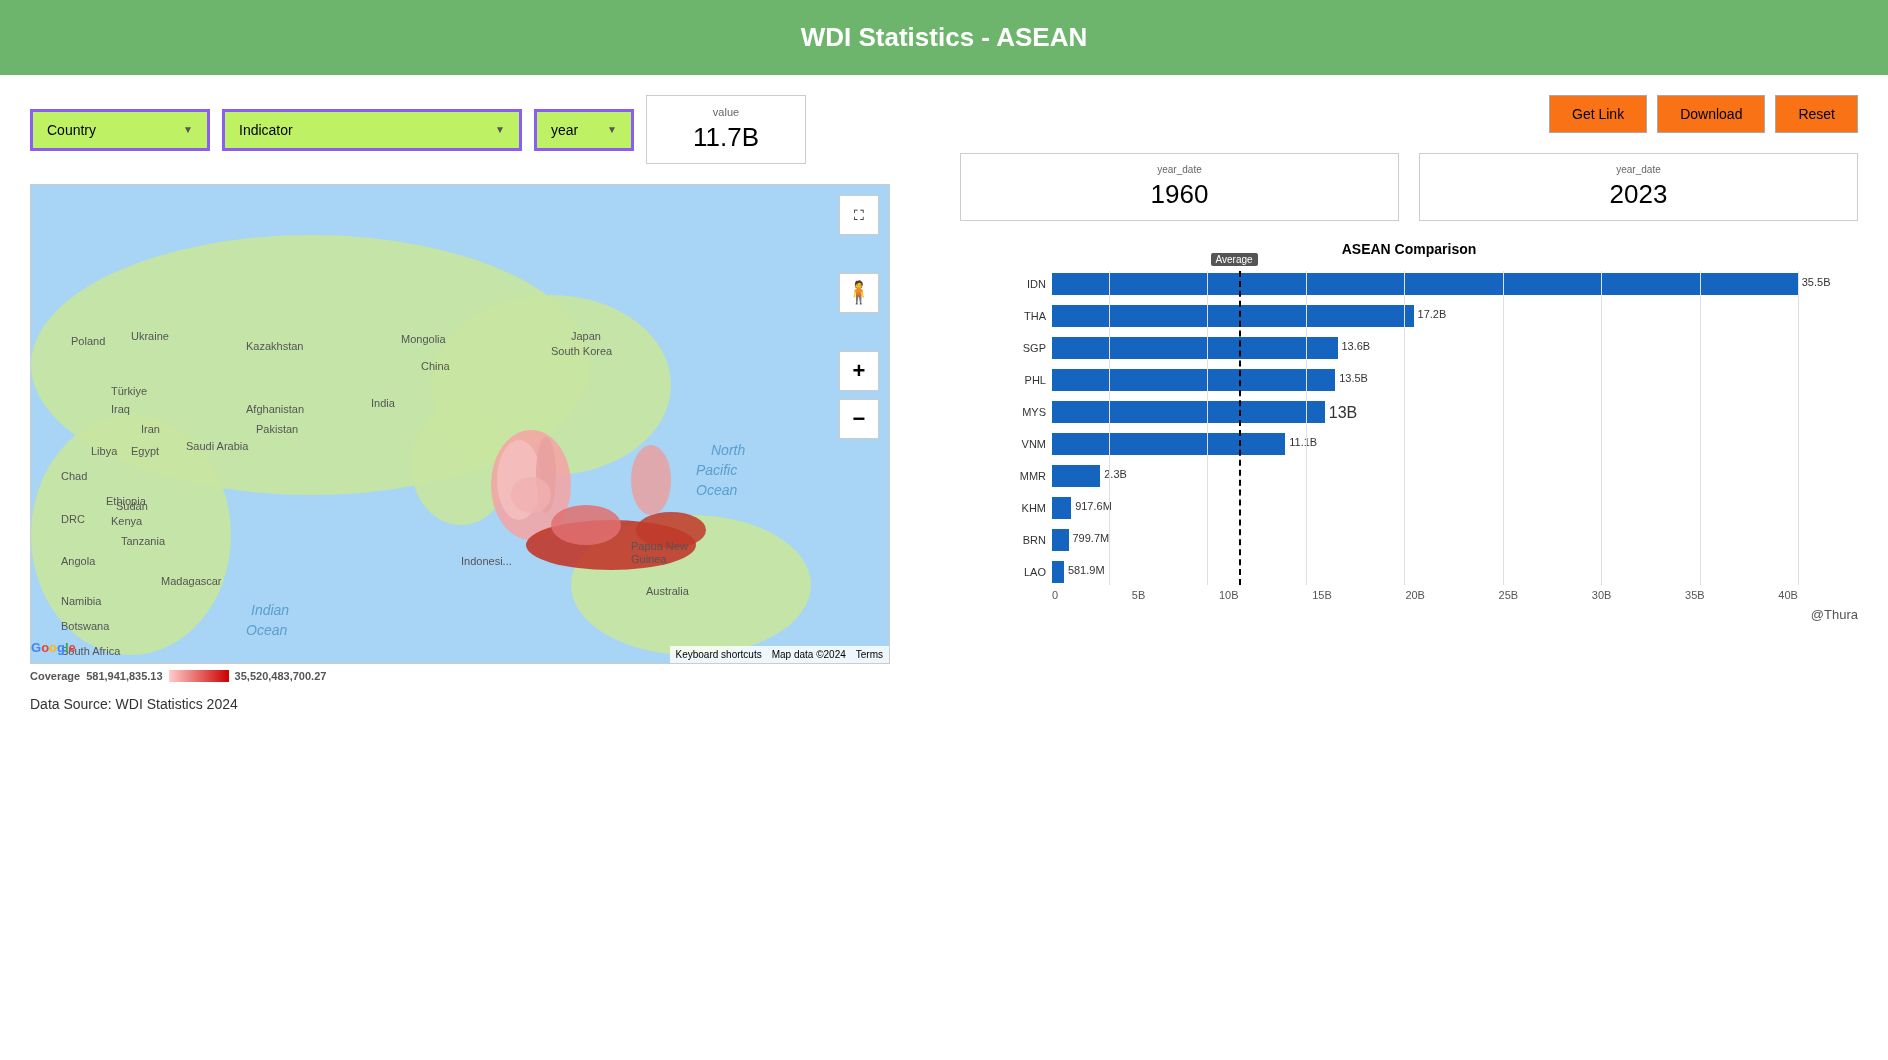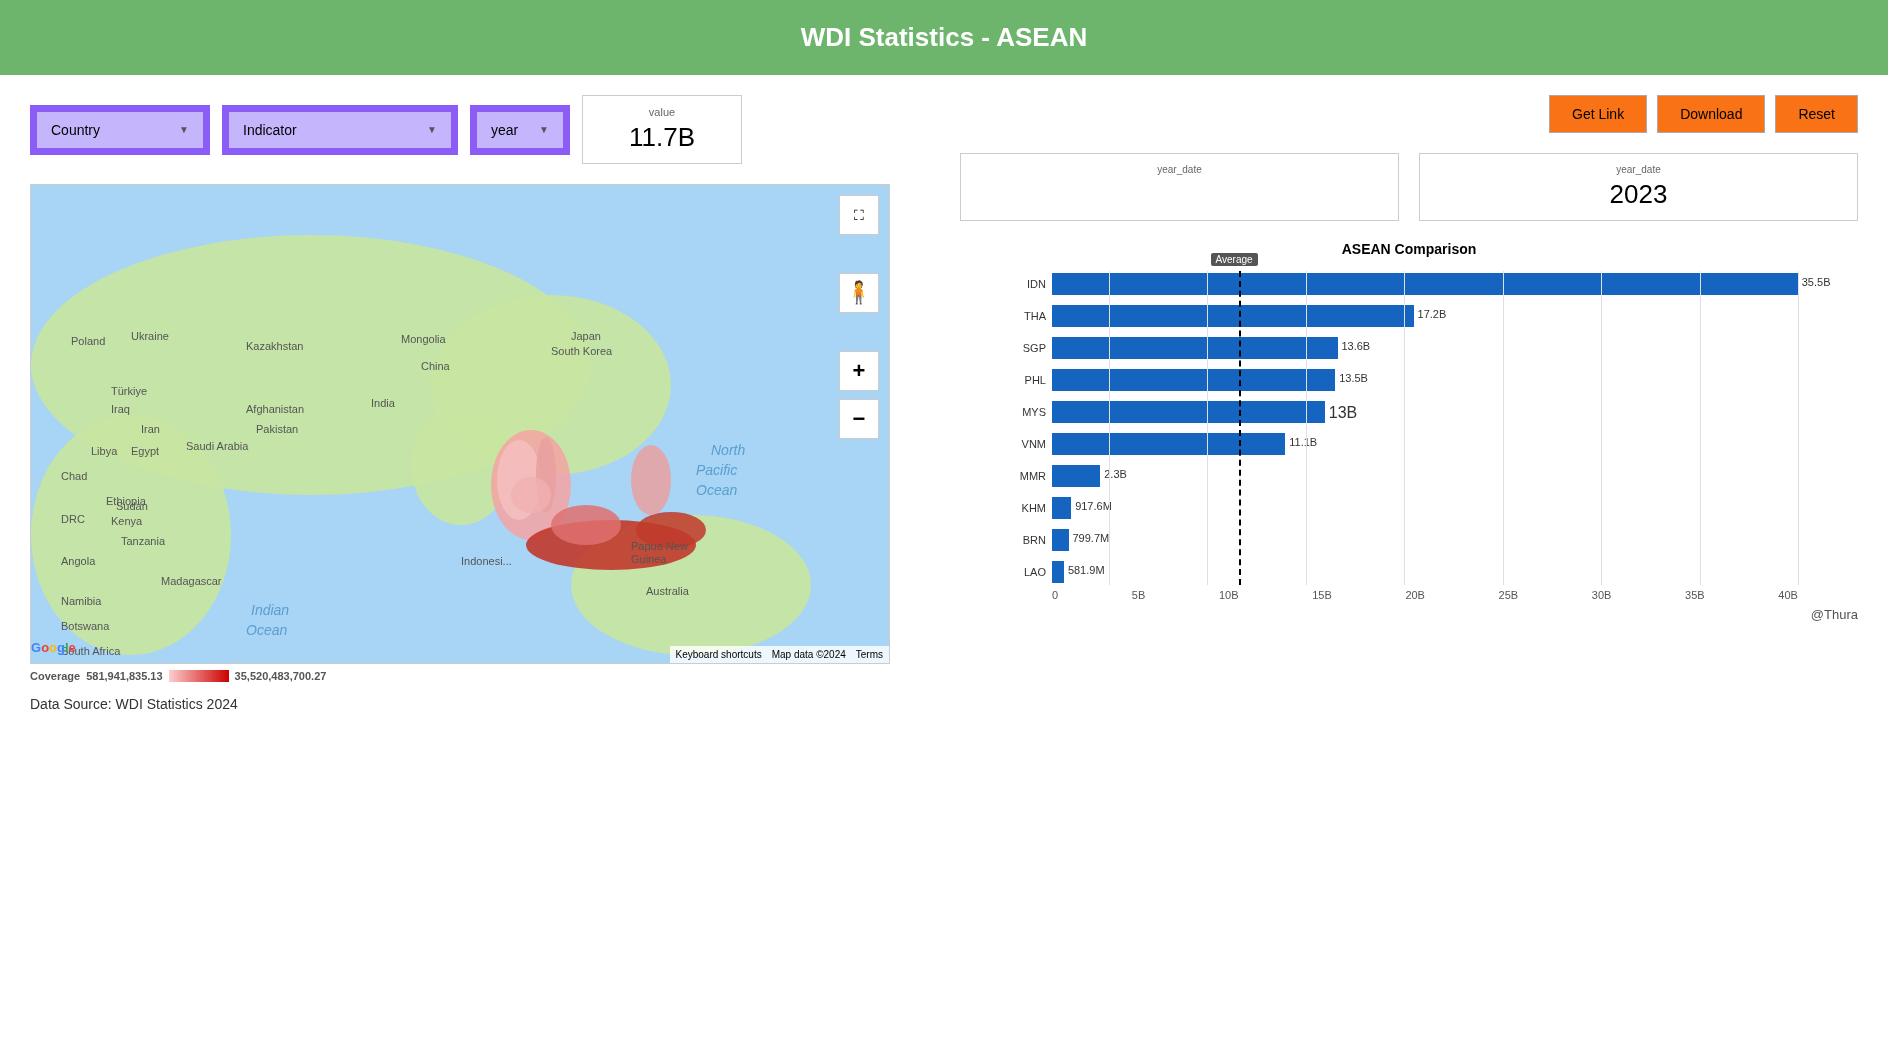--- a/index.html
+++ b/index.html
@@ -30,33 +30,33 @@
     }
 
     .controls-row {
       display: flex;
       align-items: center;
       gap: 12px;
       margin-bottom: 20px;
     }
 
     .dropdown {
-      border: 7px solid #8b5cf6;
-      background: #c4b5fd;
+      border: 3px solid #8b5cf6;
+      background: #bef264;
       padding: 10px 14px;
       font-size: 14px;
       cursor: pointer;
       display: flex;
       align-items: center;
       justify-content: space-between;
       gap: 8px;
     }
 
     .dropdown.country { width: 180px; }
-    .dropdown.indicator { width: 236px; }
+    .dropdown.indicator { width: 300px; }
     .dropdown.year { width: 100px; }
 
     .dropdown .arrow { font-size: 10px; color: #555; }
 
     .value-box {
       border: 1px solid #ccc;
       padding: 10px 24px;
       text-align: center;
       min-width: 160px;
     }
@@ -399,20 +399,21 @@
 
     <div class="action-buttons">
       <button class="action-btn">Get Link</button>
       <button class="action-btn">Download</button>
       <button class="action-btn">Reset</button>
     </div>
 
     <div class="year-boxes">
       <div class="year-box">
         <div class="label">year_date</div>
+        <div class="value">1960</div>
       </div>
       <div class="year-box">
         <div class="label">year_date</div>
         <div class="value">2023</div>
       </div>
     </div>
 
     <div>
       <div class="chart-title">ASEAN Comparison</div>
       <div style="position:relative; padding-left: 50px; padding-right: 60px;">

